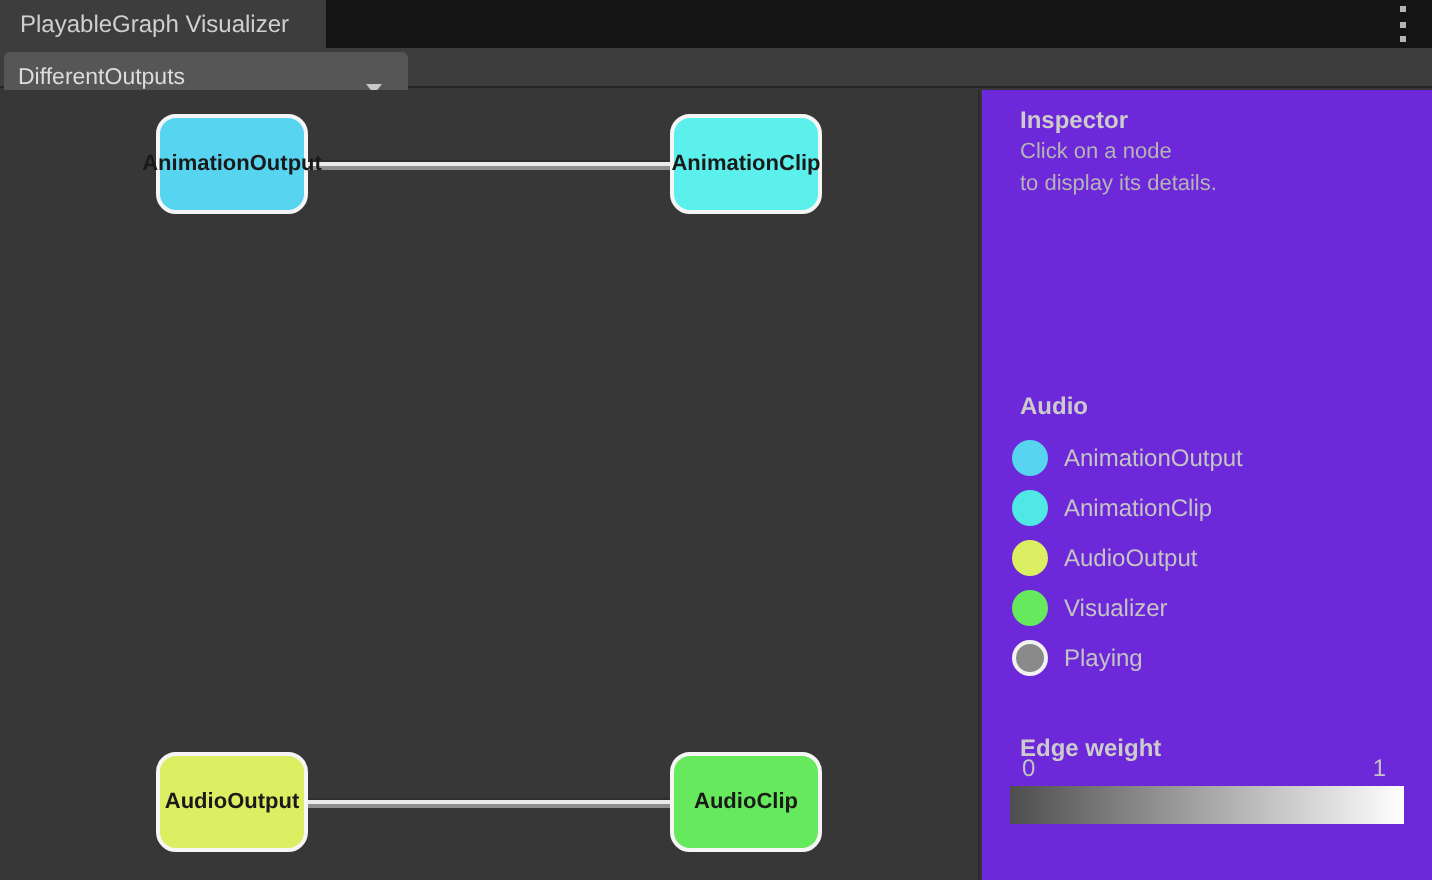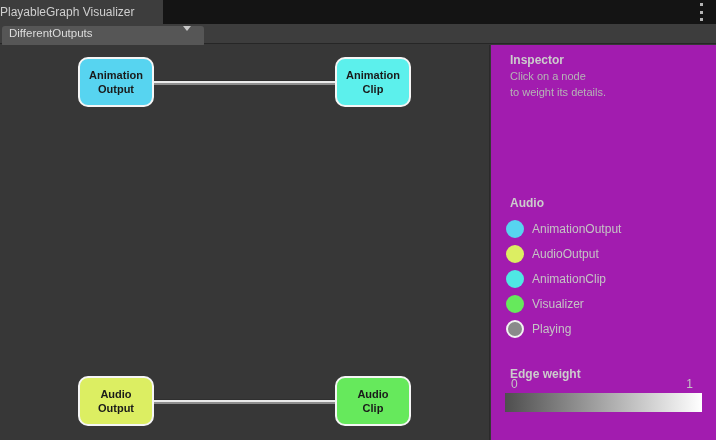--- a/index.html
+++ b/index.html
@@ -16,37 +16,38 @@
 
   
   .tabbar {
     position: absolute; left: 0; top: 0; width: 716px; height: 24px;
     background: #141414;
   }
   .tab {
     position: absolute; left: 0; top: 0; height: 24px; width: 163px;
     background: #3d3d3d;
     color: #cfcfcf; font-size: 12px; line-height: 24px;
+    padding-left: 10px;
   }
   .kebab {
     position: absolute; right: 10px; top: 3px; width: 10px; height: 18px;
     display: flex; flex-direction: column; justify-content: space-between;
     align-items: center; cursor: pointer;
   }
   .kebab i { display: block; width: 3px; height: 3px; background: #b4b4b4; }
 
   
   .toolbar {
     position: absolute; left: 0; top: 24px; width: 716px; height: 20px;
     background: #3d3d3d; border-bottom: 1px solid #262626;
   }
   .dropdown {
     position: absolute; left: 2px; top: 2px; width: 202px; height: 21px;
     background: #565656; border-radius: 3px;
-    display: flex; align-items: flex-start;
+    display: flex; align-items: flex-end;
     font-size: 11.5px; color: #dcdcdc;
     padding: 0 7px; cursor: default;
   }
   .dropdown .dd-label { flex: 1 1 auto; line-height: 15px; }
   .dd-arrow {
     width: 0; height: 0; margin-right: 6px;
     border-left: 4px solid transparent; border-right: 4px solid transparent;
     border-top: 5px solid #c8c8c8;
   }
 
@@ -59,31 +60,31 @@
     position: absolute; height: 5px;
     background: linear-gradient(to bottom,
       #2f2f2f 0%, #2f2f2f 20%,
       #ebebeb 20%, #ebebeb 60%,
       #8f8f8f 60%, #8f8f8f 100%);
     z-index: 1;
   }
   .node {
     position: absolute; width: 76px; height: 50px;
     border: 2px solid #f5f5f5; border-radius: 10px;
-    display: flex; flex-direction: column; align-items: center; justify-content: center;
+    display: flex; flex-direction: row; align-items: center; justify-content: center;
     z-index: 2; cursor: pointer;
   }
   .node span {
     font-size: 11px; font-weight: bold; color: #1a1a1a; line-height: 14px;
   }
 
   
   .sidebar {
     position: absolute; left: 491px; top: 45px; width: 225px; height: 395px;
-    background: #a21caf;
+    background: #6d28d9;
   }
   .side-title { position: absolute; left: 19px; font-size: 12px; font-weight: bold; color: #cccccc; }
   .inspector-title { top: 8px; }
   .inspector-msg {
     position: absolute; left: 19px; top: 23px;
     font-size: 11px; color: #b5b5b5; line-height: 16px;
   }
   .legend-title { top: 151px; }
   .legend-list { position: absolute; left: 15px; top: 175px; }
   .legend-item { display: flex; align-items: center; height: 18px; margin-bottom: 7px; }
@@ -155,37 +156,37 @@
       <span>Clip</span>
     </div>
 
   </div>
 
   <div class="sidebar">
 
     <div class="side-title inspector-title">Inspector</div>
     <div class="inspector-msg">
       <div>Click on a node</div>
-      <div>to weight its details.</div>
+      <div>to display its details.</div>
     </div>
 
     <div class="side-title legend-title">Audio</div>
 
     <div class="legend-list">
       <div class="legend-item">
         <span class="legend-dot" style="background-color: rgb(87, 212, 240);"></span>
         <span class="legend-label">AnimationOutput</span>
       </div>
       <div class="legend-item">
+        <span class="legend-dot" style="background-color: rgb(79, 232, 228);"></span>
+        <span class="legend-label">AnimationClip</span>
+      </div>
+      <div class="legend-item">
         <span class="legend-dot" style="background-color: rgb(220, 238, 98);"></span>
         <span class="legend-label">AudioOutput</span>
-      </div>
-      <div class="legend-item">
-        <span class="legend-dot" style="background-color: rgb(79, 232, 228);"></span>
-        <span class="legend-label">AnimationClip</span>
       </div>
       <div class="legend-item">
         <span class="legend-dot" style="background-color: rgb(102, 233, 92);"></span>
         <span class="legend-label">Visualizer</span>
       </div>
       <div class="legend-item">
         <span class="legend-dot ring" style="background-color: rgb(138, 138, 138);"></span>
         <span class="legend-label">Playing</span>
       </div>
     </div>

